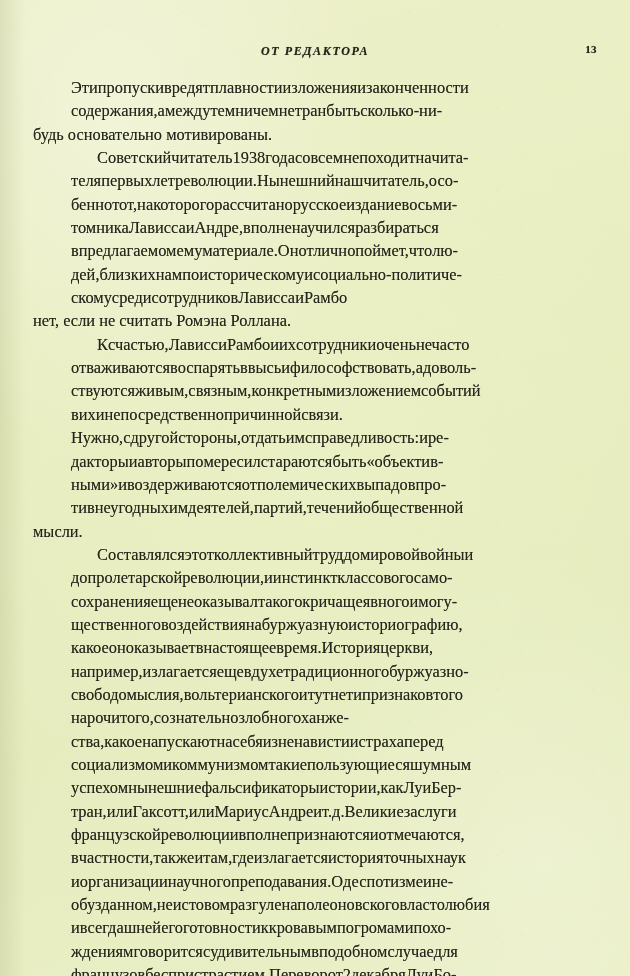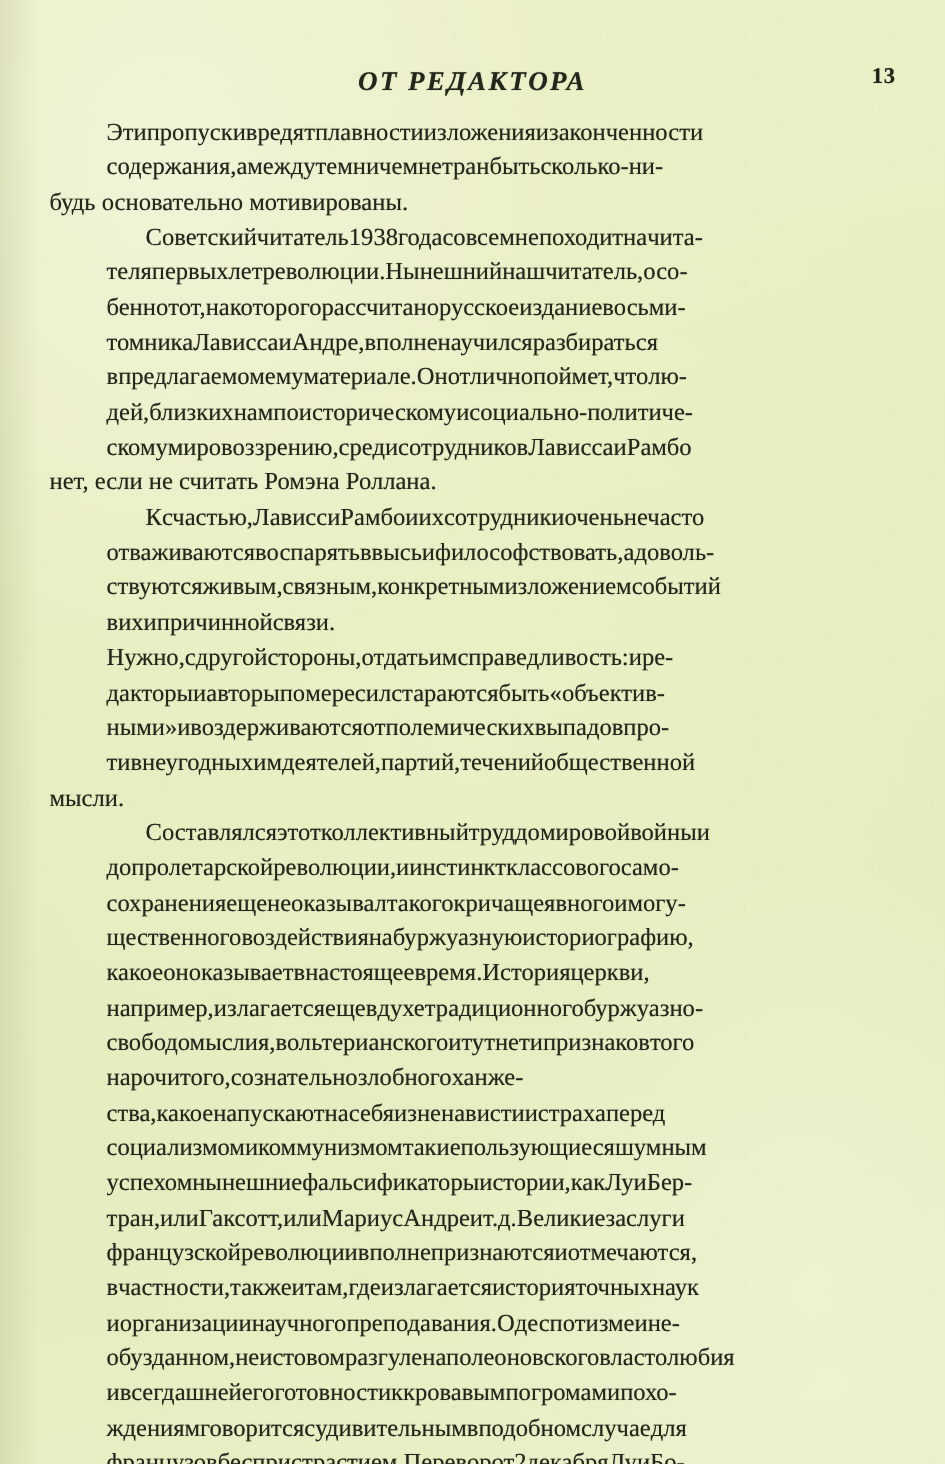--- a/index.html
+++ b/index.html
@@ -56,30 +56,30 @@
     width: 564px;
     height: 24px;
   }
   #runhead-title {
     position: absolute;
     left: 0; top: 0;
     width: 564px;
     text-align: center;
     font-style: italic;
     font-weight: 700;
-    font-size: 18px;
+    font-size: 12px;
     letter-spacing: 1.6px;
     color: #23261a;
     text-shadow: 0 0 0.7px rgba(35,38,26,0.55);
   }
   #runhead-folio {
     position: absolute;
     right: 0; top: -1px;
     font-weight: 700;
-    font-size: 15px;
+    font-size: 11px;
     letter-spacing: 0.4px;
     color: #20231a;
     text-shadow: 0 0 0.7px rgba(32,35,26,0.55);
   }
 
   
   #textblock {
     position: absolute;
     left: 33px;
     top: 76px;
@@ -130,28 +130,28 @@
         <div class="line just"><span class="w">содержания,</span><span class="w">а</span><span class="w">между</span><span class="w">тем</span><span class="w">ничем</span><span class="w">не</span><span class="w">тран</span><span class="w">быть</span><span class="w">сколько-ни-</span></div>
         <div class="line last">будь основательно мотивированы.</div>
       </div>
       <div class="para">
         <div class="line just indent"><span class="w">Советский</span><span class="w">читатель</span><span class="w">1938</span><span class="w">года</span><span class="w">совсем</span><span class="w">не</span><span class="w">походит</span><span class="w">на</span><span class="w">чита-</span></div>
         <div class="line just"><span class="w">теля</span><span class="w">первых</span><span class="w">лет</span><span class="w">революции.</span><span class="w">Нынешний</span><span class="w">наш</span><span class="w">читатель,</span><span class="w">осо-</span></div>
         <div class="line just"><span class="w">бенно</span><span class="w">тот,</span><span class="w">на</span><span class="w">которого</span><span class="w">рассчитано</span><span class="w">русское</span><span class="w">издание</span><span class="w">восьми-</span></div>
         <div class="line just"><span class="w">томника</span><span class="w">Лависса</span><span class="w">и</span><span class="w">Андре,</span><span class="w">вполне</span><span class="w">научился</span><span class="w">разбираться</span></div>
         <div class="line just"><span class="w">в</span><span class="w">предлагаемом</span><span class="w">ему</span><span class="w">материале.</span><span class="w">Он</span><span class="w">отлично</span><span class="w">поймет,</span><span class="w">что</span><span class="w">лю-</span></div>
         <div class="line just"><span class="w">дей,</span><span class="w">близких</span><span class="w">нам</span><span class="w">по</span><span class="w">историческому</span><span class="w">и</span><span class="w">социально-политиче-</span></div>
-        <div class="line just"><span class="w">скому</span><span class="w">мировоззрению,</span><span class="w">среди</span><span class="w">сотрудников</span><span class="w">Лависса</span><span class="w">и</span><span class="w">Рамбо</span></div>
+        <div class="line just"><span class="w">скому</span><span class="w">среди</span><span class="w">сотрудников</span><span class="w">Лависса</span><span class="w">и</span><span class="w">Рамбо</span></div>
         <div class="line last">нет, если не считать Ромэна Роллана.</div>
       </div>
       <div class="para">
         <div class="line just indent"><span class="w">К</span><span class="w">счастью,</span><span class="w">Лависс</span><span class="w">и</span><span class="w">Рамбо</span><span class="w">и</span><span class="w">их</span><span class="w">сотрудники</span><span class="w">очень</span><span class="w">нечасто</span></div>
         <div class="line just"><span class="w">отваживаются</span><span class="w">воспарять</span><span class="w">ввысь</span><span class="w">и</span><span class="w">философствовать,</span><span class="w">а</span><span class="w">доволь-</span></div>
         <div class="line just"><span class="w">ствуются</span><span class="w">живым,</span><span class="w">связным,</span><span class="w">конкретным</span><span class="w">изложением</span><span class="w">событий</span></div>
-        <div class="line just"><span class="w">в</span><span class="w">их</span><span class="w">и</span><span class="w">причинной</span><span class="w">связи.</span></div>
+        <div class="line just"><span class="w">в</span><span class="w">их</span><span class="w">и</span><span class="w">непосредственно</span><span class="w">причинной</span><span class="w">связи.</span></div>
         <div class="line just"><span class="w">Нужно,</span><span class="w">с</span><span class="w">другой</span><span class="w">стороны,</span><span class="w">отдать</span><span class="w">им</span><span class="w">справедливость:</span><span class="w">и</span><span class="w">ре-</span></div>
         <div class="line just"><span class="w">дакторы</span><span class="w">и</span><span class="w">авторы</span><span class="w">по</span><span class="w">мере</span><span class="w">сил</span><span class="w">стараются</span><span class="w">быть</span><span class="w">«объектив-</span></div>
         <div class="line just"><span class="w">ными»</span><span class="w">и</span><span class="w">воздерживаются</span><span class="w">от</span><span class="w">полемических</span><span class="w">выпадов</span><span class="w">про-</span></div>
         <div class="line just"><span class="w">тив</span><span class="w">неугодных</span><span class="w">им</span><span class="w">деятелей,</span><span class="w">партий,</span><span class="w">течений</span><span class="w">общественной</span></div>
         <div class="line last">мысли.</div>
       </div>
       <div class="para">
         <div class="line just indent"><span class="w">Составлялся</span><span class="w">этот</span><span class="w">коллективный</span><span class="w">труд</span><span class="w">до</span><span class="w">мировой</span><span class="w">войны</span><span class="w">и</span></div>
         <div class="line just"><span class="w">до</span><span class="w">пролетарской</span><span class="w">революции,</span><span class="w">и</span><span class="w">инстинкт</span><span class="w">классового</span><span class="w">само-</span></div>
         <div class="line just"><span class="w">сохранения</span><span class="w">еще</span><span class="w">не</span><span class="w">оказывал</span><span class="w">такого</span><span class="w">кричаще</span><span class="w">явного</span><span class="w">и</span><span class="w">могу-</span></div>

